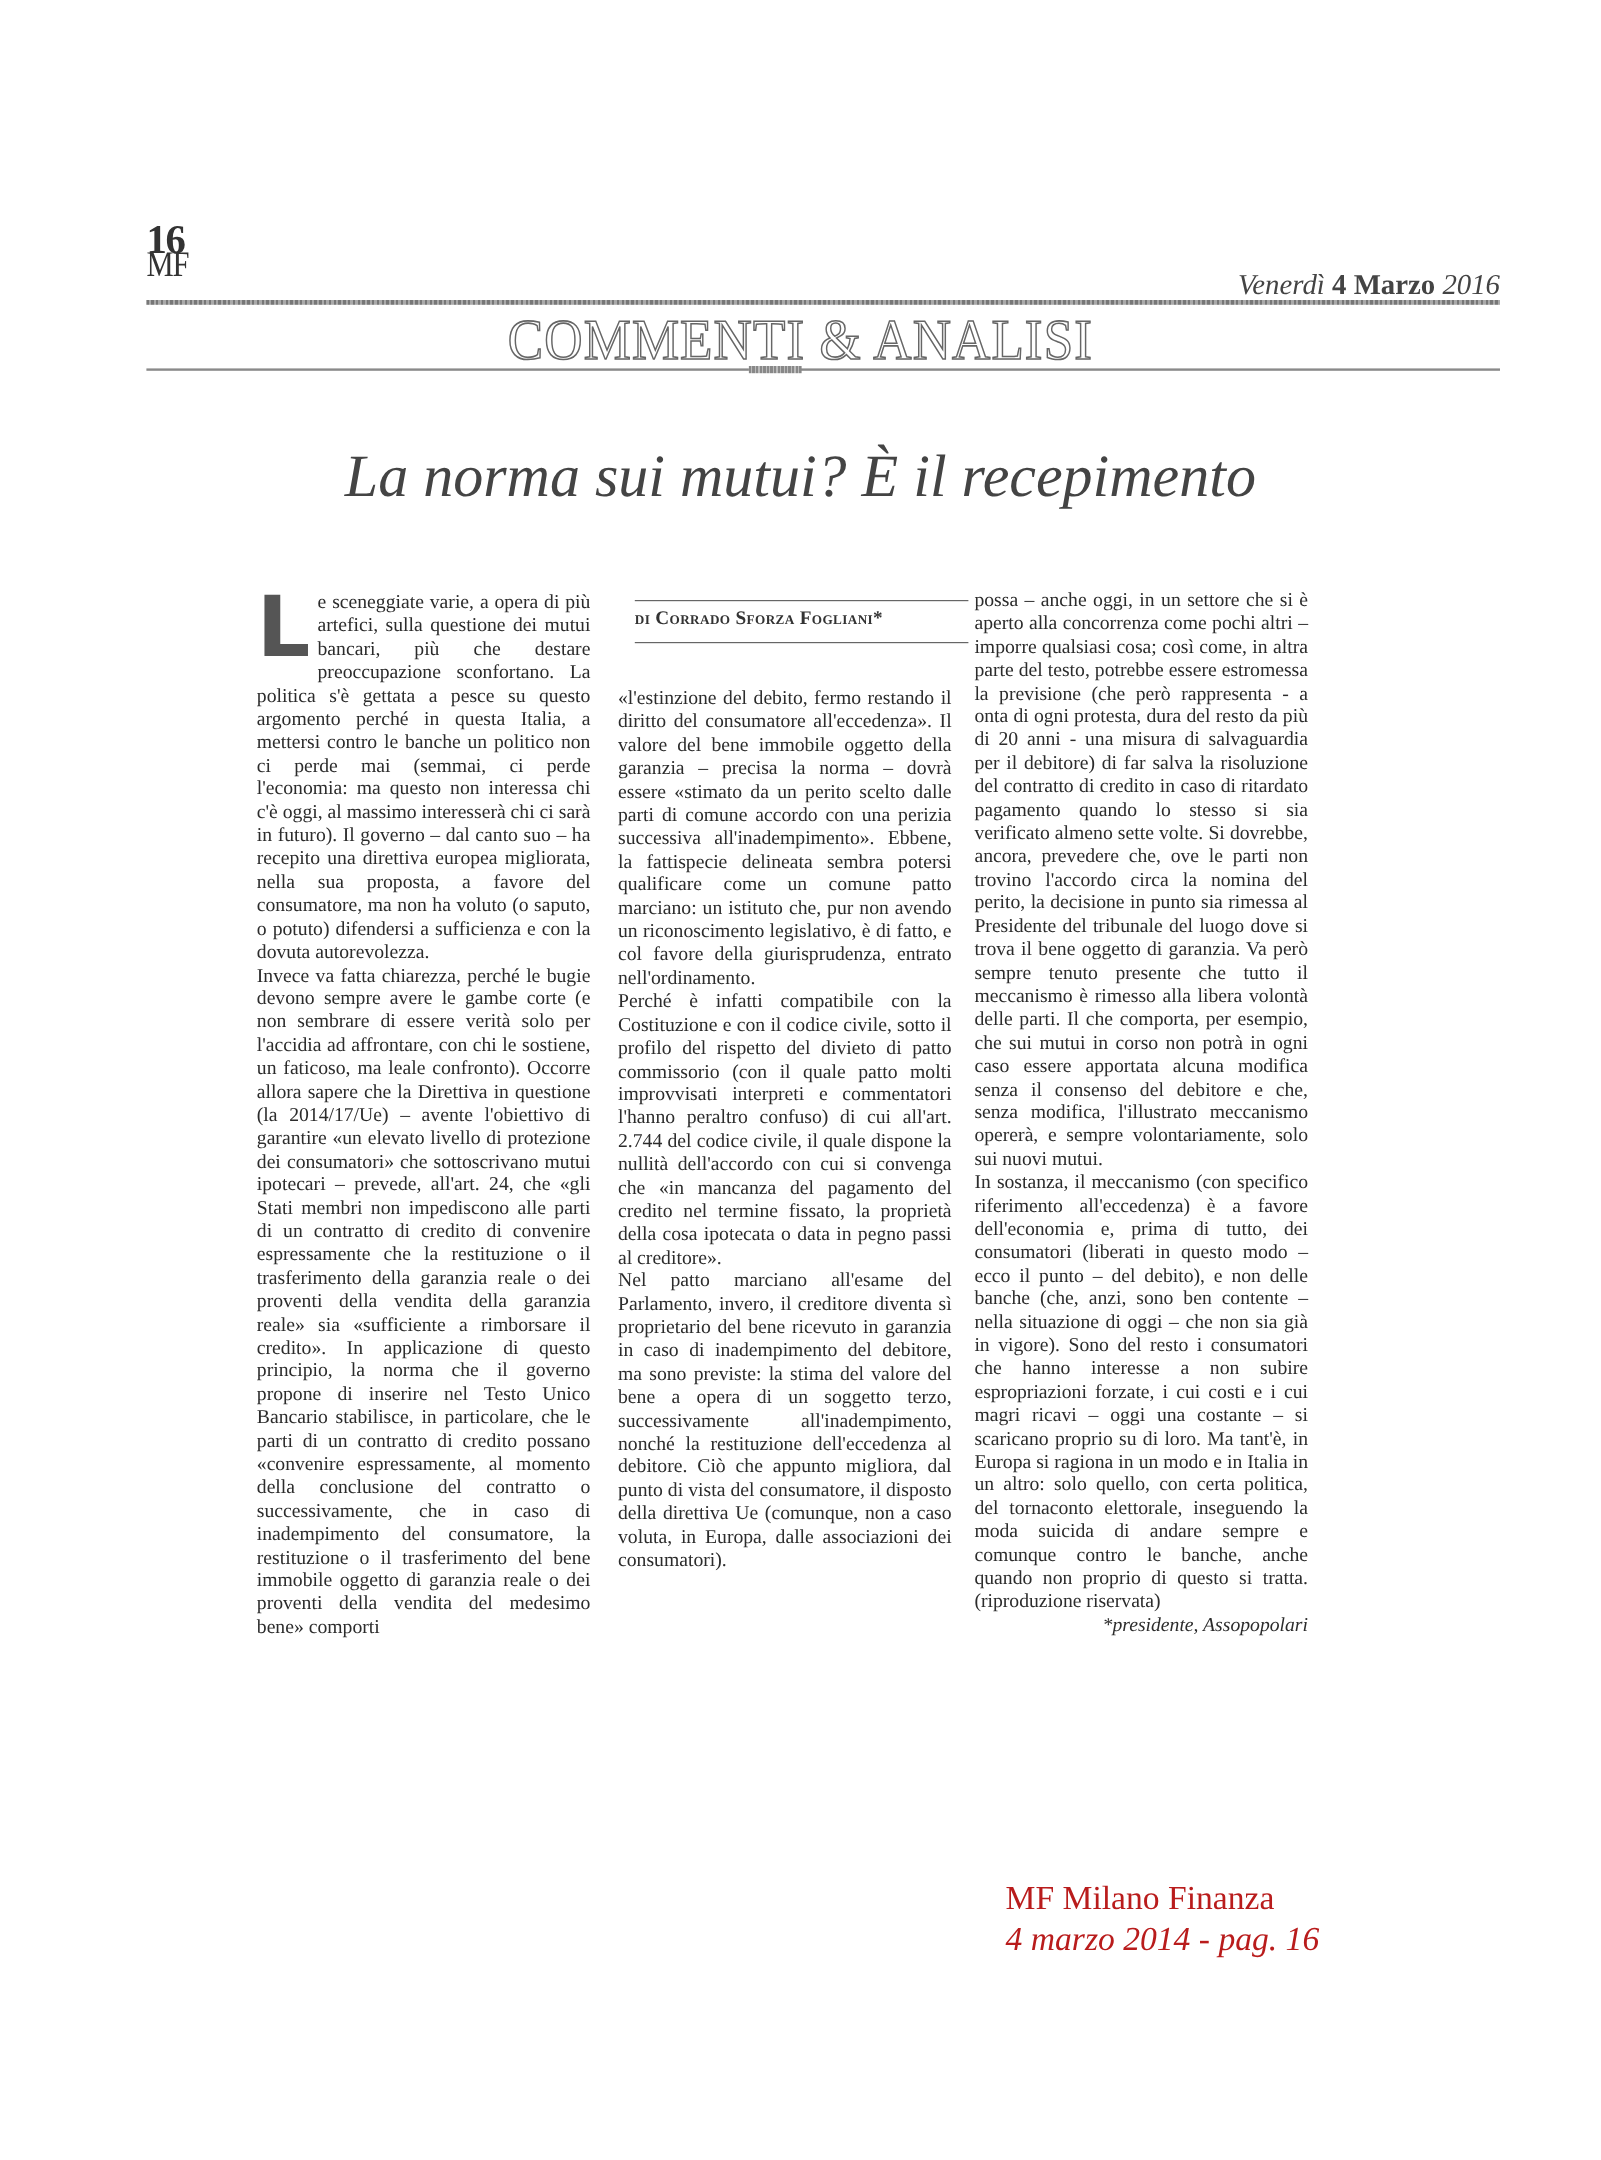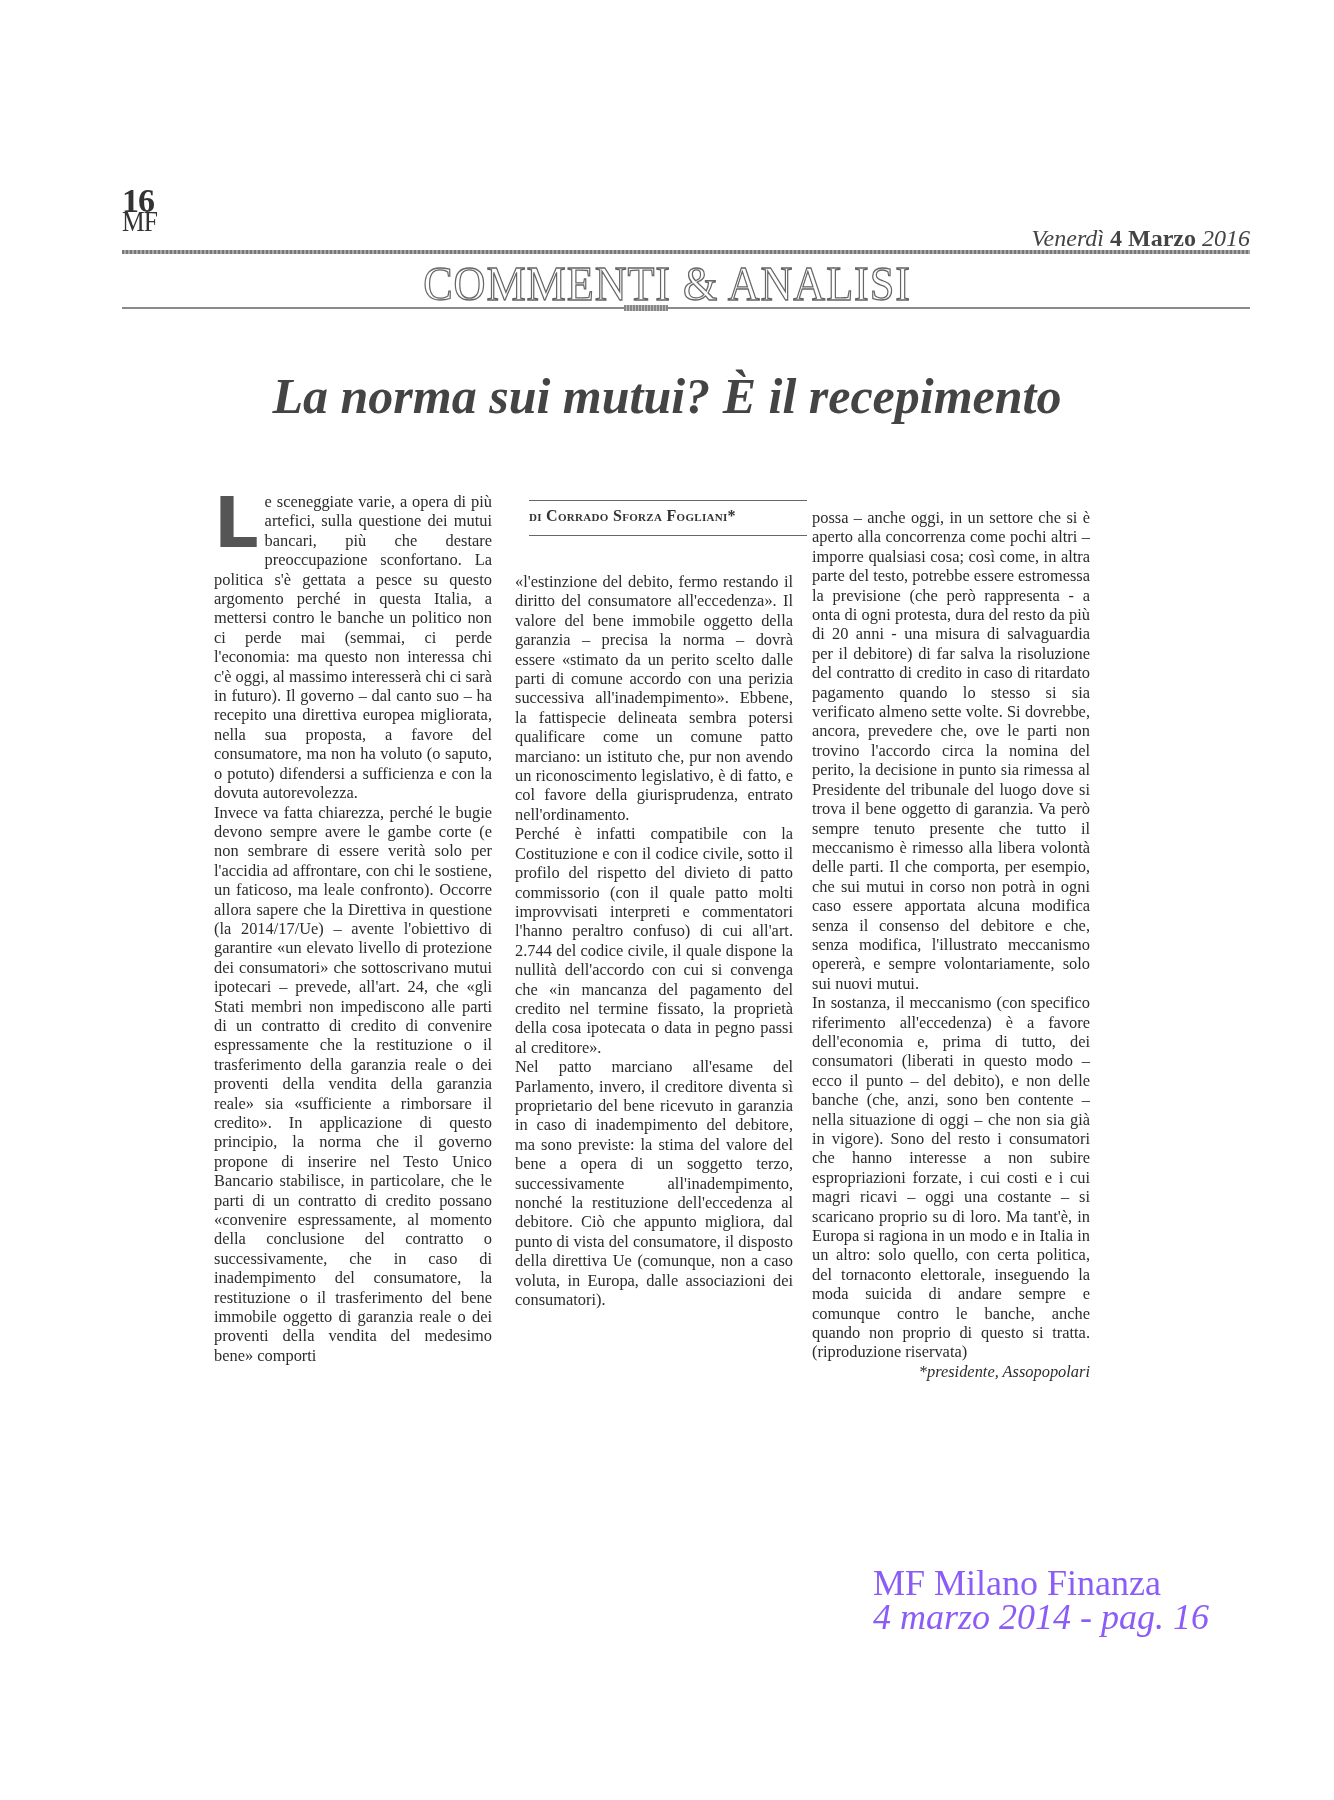--- a/index.html
+++ b/index.html
@@ -18,43 +18,43 @@
     .rule-accent { position: absolute; left: 624px; top: 305px; width: 44px; height: 6px;
                    background: repeating-linear-gradient(90deg, #888 0 2px, #bbb 2px 3px); }
     .headline { position: absolute; left: 0; width: 1334px; top: 368px; text-align: center;
                 font-style: italic; font-size: 50px; line-height: 56px; color: #444; }
     .byline { position: absolute; left: 529px; top: 500px; width: 278px; border-top: 1px solid #666; border-bottom: 1px solid #666;
               padding: 6px 0 10px; font-size: 16px; font-variant: small-caps; font-weight: bold; color: #333; letter-spacing: 0.3px; }
     .col { position: absolute; font-size: 16.4px; line-height: 19.4px; text-align: justify; color: #2c2c2c; }
     .col p { margin: 0; text-indent: 0; }
     .col1 { left: 214px; top: 492px; width: 278px; }
     .col2 { left: 515px; top: 556px; width: 278px; margin-top: 16px; }
-    .col3 { left: 812px; top: 508px; width: 278px; }
+    .col3 { left: 812px; top: 490px; width: 278px; }
     .dropcap { float: left; font-size: 70px; line-height: 58px; height: 58px; margin: 2px 6px 0 0; font-weight: bold;
                color: #555; font-family: "DejaVu Sans", sans-serif; }
     .signature { text-align: right; font-style: italic; margin-top: 2px; }
-    .source-block { position: absolute; left: 838px; top: 1566px; font-size: 36px; line-height: 34px; color: #8b5cf6; margin-left: 35px; }
+    .source-block { position: absolute; left: 838px; top: 1566px; font-size: 28px; line-height: 34px; color: #b91c1c; }
     .source-block .date { font-style: italic; }
   </style>
 </head>
 <body>
 
 <div class="page-number">16</div>
 <div class="masthead-mf">MF</div>
 <div class="date-line">
   <span>Venerdì</span>
   <span class="bold">4 Marzo</span>
   <span>2016</span>
 </div>
 <div class="rule-top"></div>
 <div class="section-title">COMMENTI &amp; ANALISI</div>
 <div class="rule-bottom"></div>
 <div class="rule-accent"></div>
 
-<h1 class="headline" style="margin:0;font-weight:bold;">
+<h1 class="headline" style="margin:0;font-weight:normal;">
   <span>La norma sui mutui? È il recepimento</span><br>
 </h1>
 
 <div class="col col1">
   <p><span class="dropcap">L</span><span>e sceneggiate varie, a opera di più artefici, sulla questione dei mutui bancari, più che destare preoccupazione sconfortano. La politica s'è gettata a pesce su questo argomento perché in questa Italia, a mettersi contro le banche un politico non ci perde mai (semmai, ci perde l'economia: ma questo non interessa chi c'è oggi, al massimo interesserà chi ci sarà in futuro). Il governo – dal canto suo – ha recepito una direttiva europea migliorata, nella sua proposta, a favore del consumatore, ma non ha voluto (o saputo, o potuto) difendersi a sufficienza e con la dovuta autorevolezza.</span></p>
   <p>Invece va fatta chiarezza, perché le bugie devono sempre avere le gambe corte (e non sembrare di essere verità solo per l'accidia ad affrontare, con chi le sostiene, un faticoso, ma leale confronto). Occorre allora sapere che la Direttiva in questione (la 2014/17/Ue) – avente l'obiettivo di garantire «un elevato livello di protezione dei consumatori» che sottoscrivano mutui ipotecari – prevede, all'art. 24, che «gli Stati membri non impediscono alle parti di un contratto di credito di convenire espressamente che la restituzione o il trasferimento della garanzia reale o dei proventi della vendita della garanzia reale» sia «sufficiente a rimborsare il credito». In applicazione di questo principio, la norma che il governo propone di inserire nel Testo Unico Bancario stabilisce, in particolare, che le parti di un contratto di credito possano «convenire espressamente, al momento della conclusione del contratto o successivamente, che in caso di inadempimento del consumatore, la restituzione o il trasferimento del bene immobile oggetto di garanzia reale o dei proventi della vendita del medesimo bene» comporti</p>
 </div>
 
 <div class="byline">di Corrado Sforza Fogliani*</div>
 

